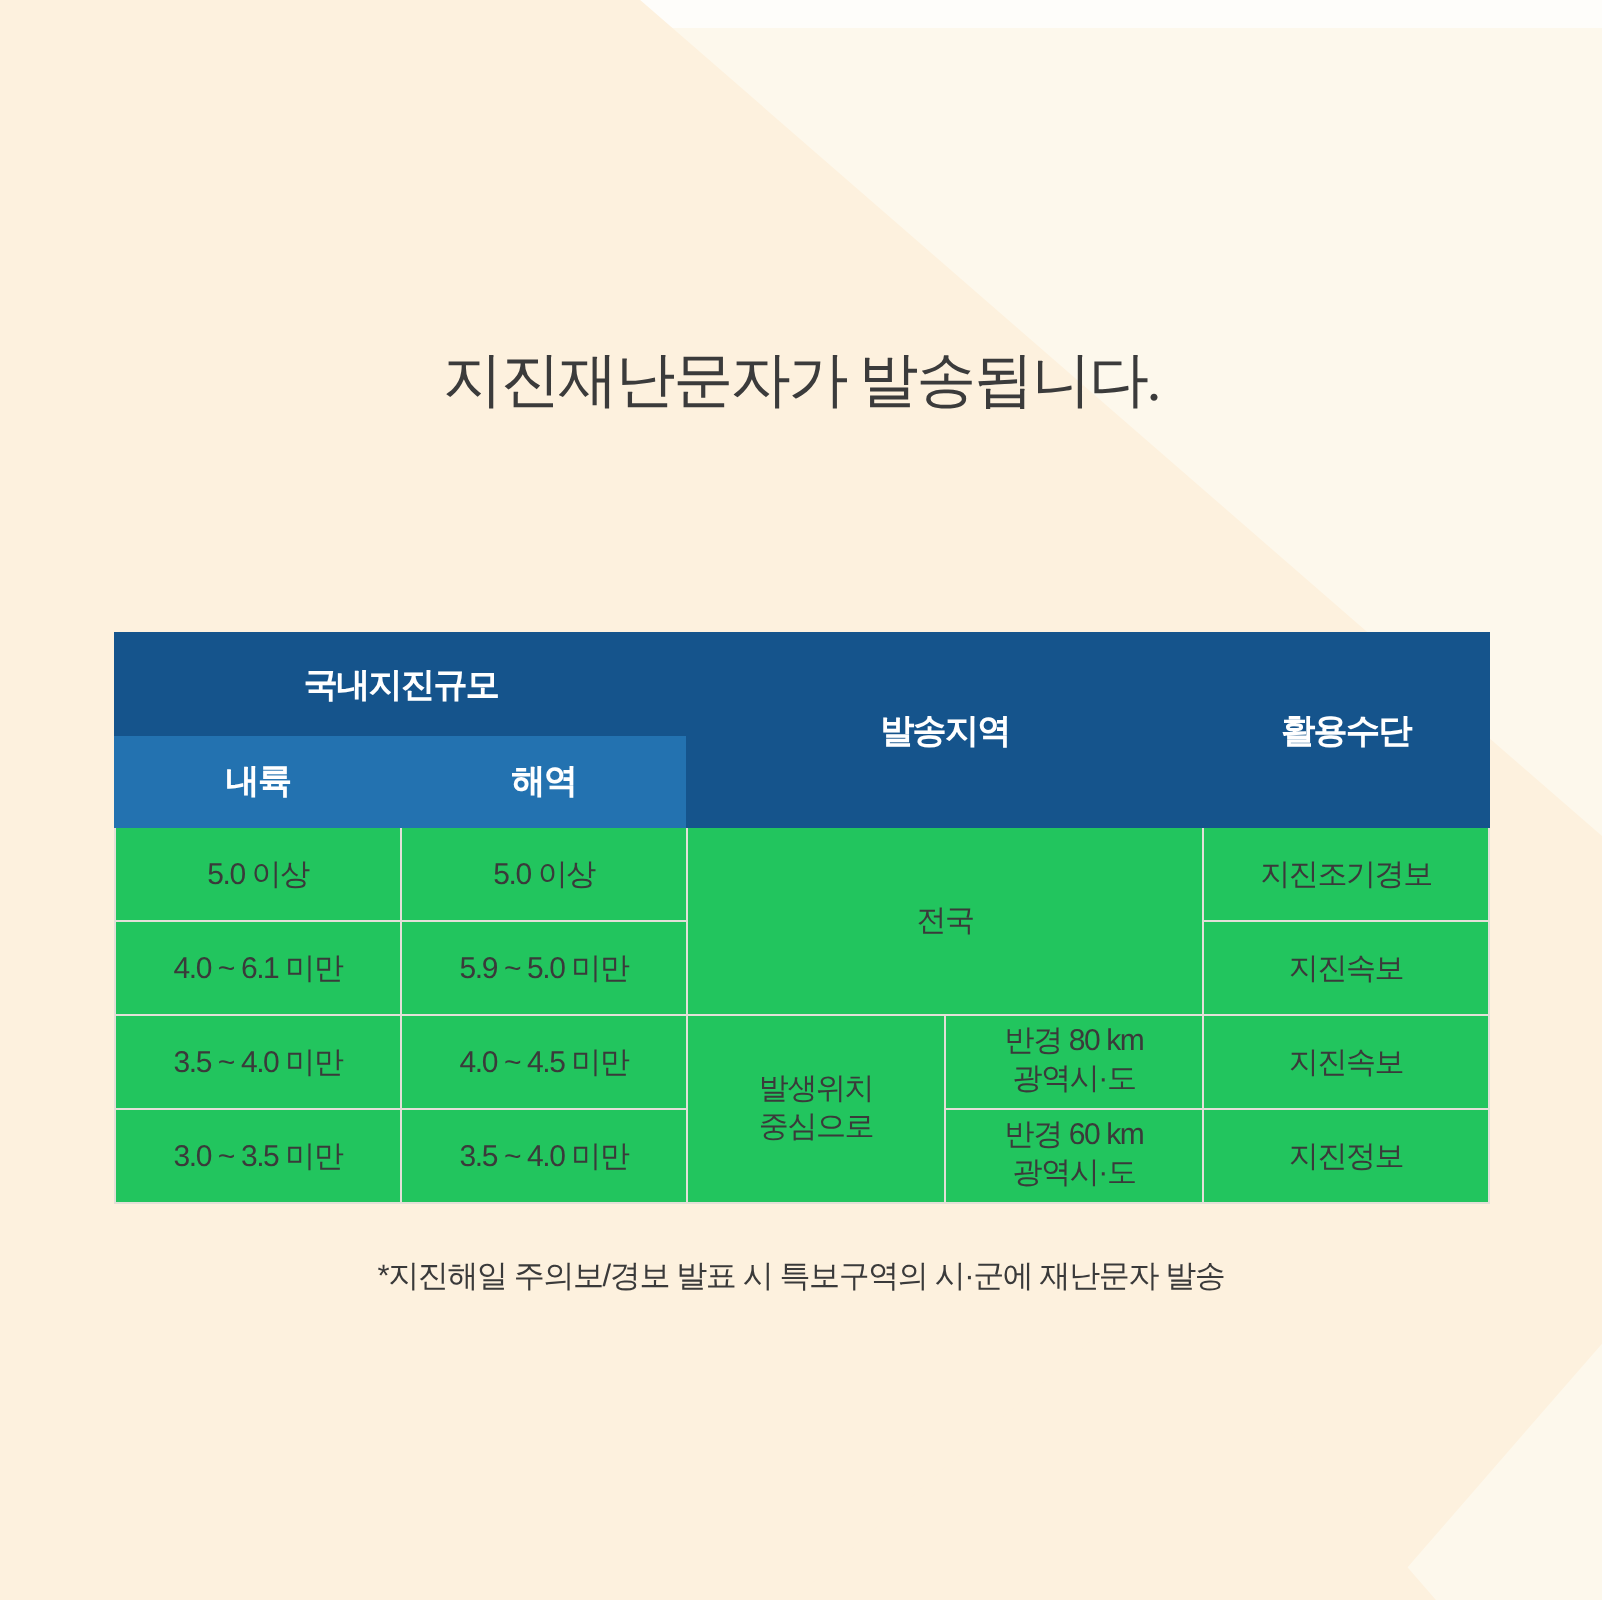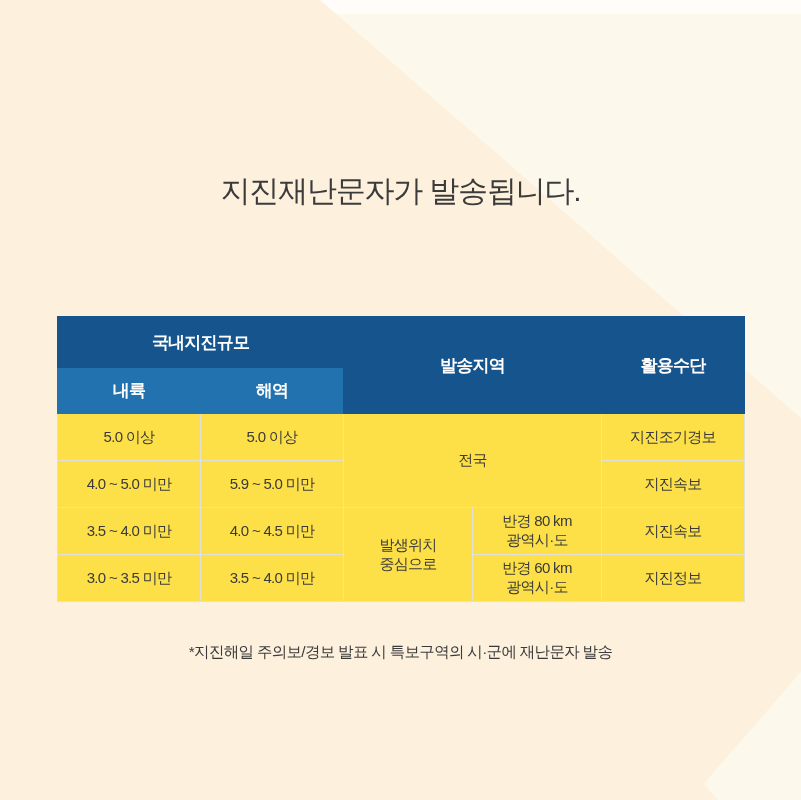--- a/index.html
+++ b/index.html
@@ -141,20 +141,21 @@
     font-size: 30px;
     font-weight: normal;
     color: #3b3b3b;
     letter-spacing: -1.2px;
   }
   .hl-line2 {
     font-size: 30px;
     font-weight: normal;
     color: #3b3b3b;
     letter-spacing: -1.2px;
+    font-family: Liberation Serif, serif;
   }
 
   
   .tbl-wrap {
     position: absolute;
     left: 57px;
     top: 316px;
     width: 787px;
   }
   table.quake {
@@ -162,21 +163,21 @@
     width: 687px;
     table-layout: fixed;
   }
   table.quake th, table.quake td {
     border: 1px solid #e3e0d8;
     text-align: center;
     vertical-align: middle;
     font-size: 15px;
     letter-spacing: -0.7px;
     color: #3a3a3a;
-    background: #fde047;
+    background: #22c55e;
     padding: 0;
   }
   table.quake th.h-dark {
     background: #15548c;
     color: #ffffff;
     font-weight: bold;
     font-size: 17px;
     border-color: #15548c;
     letter-spacing: -0.8px;
   }
@@ -196,21 +197,20 @@
   
   .footnote {
     position: absolute;
     top: 628px;
     left: 0;
     width: 801px;
     text-align: center;
     font-size: 15.5px;
     color: #3a3a3a;
     letter-spacing: -0.7px;
-    margin-top: 14px;
   }
 </style>
 </head>
 <body>
 
 <div id="page">
 
   <div class="bg-topwhite"></div>
   <div class="bg-band bg-band-right"></div>
   <div class="bg-band bg-band-bottom"></div>
@@ -241,21 +241,21 @@
         </tr>
       </thead>
       <tbody>
         <tr class="r-data">
           <td>5.0 이상</td>
           <td>5.0 이상</td>
           <td colspan="2" rowspan="2">전국</td>
           <td>지진조기경보</td>
         </tr>
         <tr class="r-data">
-          <td>4.0 ~ 5.0 미만</td>
+          <td>4.0 ~ 6.1 미만</td>
           <td>5.9 ~ 5.0 미만</td>
           <td>지진속보</td>
         </tr>
         <tr class="r-data">
           <td>3.5 ~ 4.0 미만</td>
           <td>4.0 ~ 4.5 미만</td>
           <td rowspan="2" class="sub2">
             <div>발생위치</div>
             <div>중심으로</div>
           </td>

